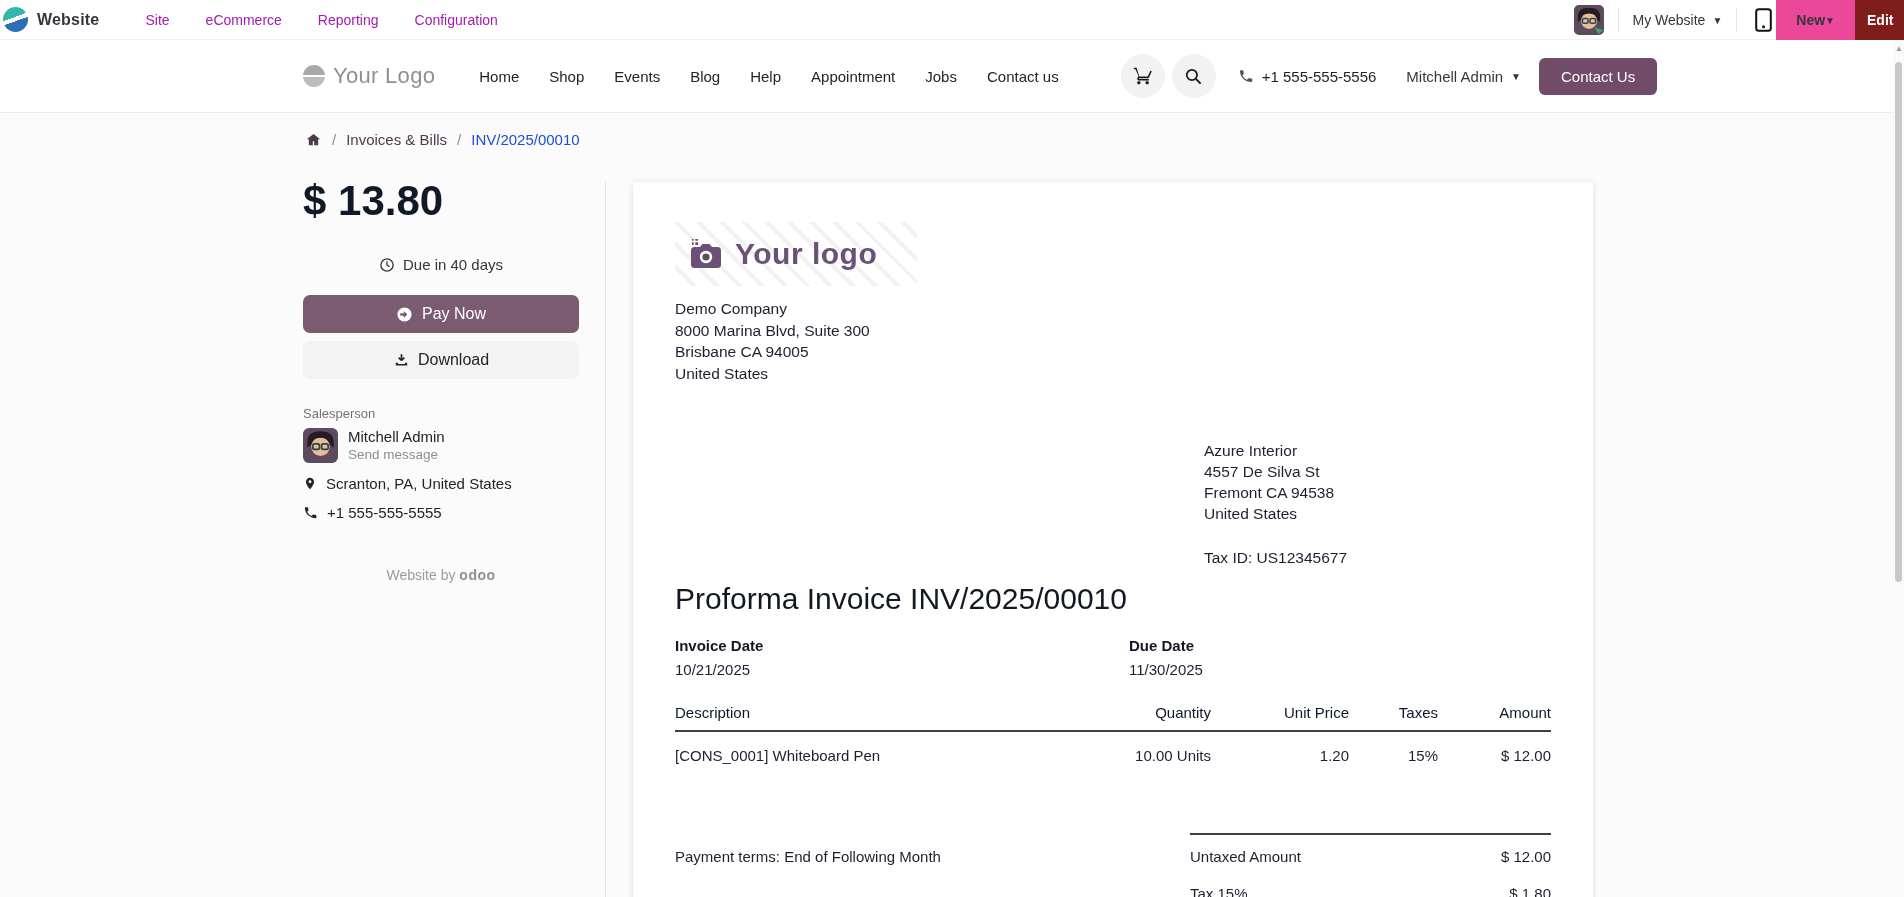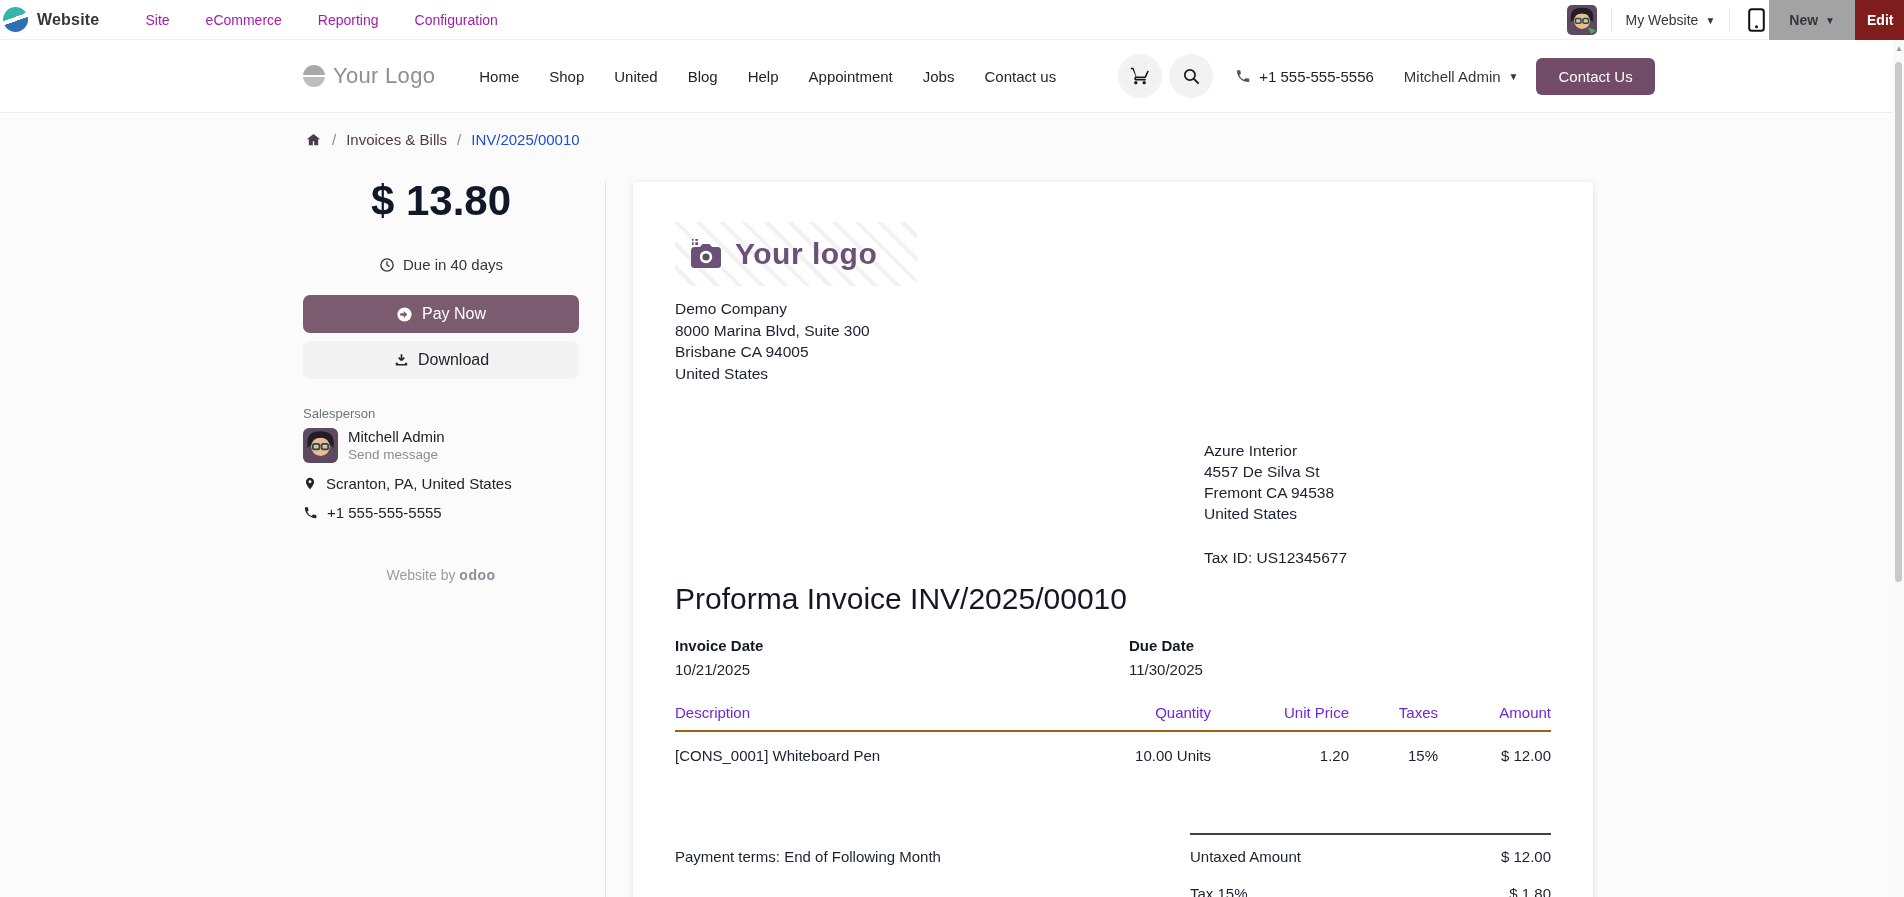--- a/index.html
+++ b/index.html
@@ -15,22 +15,22 @@
        background:linear-gradient(160deg,#35b5ab 0 42%,#ffffff 42% 55%,#2c6fb2 55% 100%); }
   .app-name { font-size:16px; font-weight:700; color:#33373d; letter-spacing:.2px; }
   .top-menus { display:flex; gap:36px; margin-left:46px; font-size:14px; color:#a21caf; }
   .top-menus span { cursor:pointer; }
   .top-right { position:absolute; right:0; top:0; height:40px; display:flex; align-items:center; }
   .avatar-sm { width:30px; height:30px; border-radius:5px; overflow:hidden; }
   .tb-sep { width:1px; height:24px; background:#e6e6e6; margin:0 14px; }
   .my-website { font-size:14px; color:#33373d; display:flex; gap:7px; align-items:center; }
   .caret { font-size:10px; color:#33373d; }
   .mobile-ic { margin:0 4px; }
-  .new-block { height:40px; display:flex; align-items:center; gap:7px; padding:0 20px;
-               background:#a3a3a3; font-size:14px; font-weight:700; color:#33373d; }
+  .new-block { height:40px; display:flex; align-items:center; padding:0 20px;
+               background:#ec4899; font-size:14px; font-weight:700; color:#33373d; }
   .edit-block { height:40px; width:49px; background:#7f1d1d; color:#fff; display:flex;
                 align-items:center; padding-left:12px; font-size:14px; font-weight:700; }
 
   
   .site-header { position:absolute; left:0; top:40px; width:1904px; height:73px; background:#fff;
                  border-bottom:1px solid #ededed; z-index:20; }
   .sh-inner { position:absolute; left:303px; right:311px; top:0; height:72px;
               display:flex; align-items:center; }
   .your-logo { display:flex; align-items:center; gap:8px; }
   .yl-ball { width:22px; height:22px; border-radius:50%;
@@ -51,21 +51,21 @@
   .content { position:absolute; left:0; top:113px; width:1904px; height:784px; background:#fbfbfb; }
 
   .breadcrumb { position:absolute; left:305px; top:131px; display:flex; align-items:center;
                 gap:10px; font-size:15px; z-index:5; }
   .bc-link { color:#4f3a4b; cursor:pointer; }
   .bc-sep { color:#8a8a8a; }
   .bc-cur { color:#1d4ed8; }
 
   
   .side { position:absolute; left:303px; top:165px; width:276px; z-index:5; }
-  .amount-due { text-align:center; font-size:42px; font-weight:700; color:#111827; margin-top:12px; }
+  .amount-due { font-size:42px; font-weight:700; color:#111827; margin-top:12px; }
   .due-row { display:flex; justify-content:center; align-items:center; gap:8px;
              margin-top:31px; font-size:15px; color:#33373d; }
   .pay-btn { margin-top:22px; width:276px; height:38px; background:#7b5b70; border:none; border-radius:7px;
              color:#fff; font-size:16px; display:flex; align-items:center; justify-content:center;
              gap:9px; cursor:pointer; }
   .dl-btn { margin-top:8px; width:276px; height:38px; background:#f3f3f3; border:none; border-radius:7px;
             color:#212529; font-size:16px; display:flex; align-items:center; justify-content:center;
             gap:8px; cursor:pointer; }
   .sales-label { margin-top:27px; font-size:13px; color:#6c757d; }
   .sales-row { margin-top:7px; display:flex; gap:10px; align-items:flex-start; }
@@ -87,22 +87,22 @@
              display:flex; align-items:center; gap:12px; padding-left:14px; }
   .logo-ph-text { font-size:30px; font-weight:700; color:#6b5177; letter-spacing:.5px; }
   .addr { position:absolute; left:42px; top:116px; font-size:15.5px; line-height:21.5px; color:#1c2130; }
   .cust { position:absolute; left:571px; top:258px; font-size:15.5px; line-height:21px; color:#1c2130; }
   .taxid { margin-top:23px; }
   .inv-title { position:absolute; left:42px; top:400px; font-size:30px; font-weight:500; color:#141824; }
   .date-label { position:absolute; top:455px; font-size:15px; font-weight:700; color:#141824; }
   .date-val { position:absolute; top:479px; font-size:15px; color:#1c2130; }
 
   .inv-table { position:absolute; left:42px; top:522px; width:876px; border-collapse:collapse; }
-  .inv-table th { font-size:15px; font-weight:500; color:#6d28d9; text-align:right;
-                  padding:0 0 9px 0; border-bottom:2px solid #a16207; }
+  .inv-table th { font-size:15px; font-weight:500; color:#0f172a; text-align:right;
+                  padding:0 0 9px 0; border-bottom:2px solid #404040; }
   .inv-table th.desc, .inv-table td.desc { text-align:left; }
   .inv-table td { font-size:15px; color:#1c2130; text-align:right; }
   .inv-table tr.r1 td { padding:22px 0 9px 0; }
   .inv-table tr.r2 td { padding:15px 0 14px 0; }
 
   .pay-terms { position:absolute; left:42px; top:666px; font-size:15px; color:#1c2130; }
   .totals { position:absolute; left:557px; top:651px; width:361px; border-top:2px solid #3f3f46; }
   .tot-row { display:flex; justify-content:space-between; font-size:15px; color:#1c2130; padding:10px 0; }
   .tot-row:first-child { padding-top:13px; }
 
@@ -165,21 +165,21 @@
 
   <div class="site-header">
     <div class="sh-inner">
       <div class="your-logo">
         <span class="yl-ball"></span>
         <span class="yl-text">Your Logo</span>
       </div>
       <nav class="site-nav">
         <span>Home</span>
         <span>Shop</span>
-        <span>United</span>
+        <span>Events</span>
         <span>Blog</span>
         <span>Help</span>
         <span>Appointment</span>
         <span>Jobs</span>
         <span>Contact us</span>
       </nav>
       <div class="hdr-icons">
         <span class="hdr-circle">
           <svg width="20" height="20" viewBox="0 0 24 24">
             <path d="M7 18c-1.1 0-2 .9-2 2s.9 2 2 2 2-.9 2-2-.9-2-2-2zm10 0c-1.1 0-2 .9-2 2s.9 2 2 2 2-.9 2-2-.9-2-2-2zM7.2 14.6h10.4c.8 0 1.5-.4 1.8-1.1l3.2-7.1-1.8-.8-3.2 7H7.6L4.3 2H1v2h2l3.6 8.1-1.3 2.4c-.7 1.3.2 3 1.7 3h12v-2H7.2z" fill="#1b1b1b"></path>

